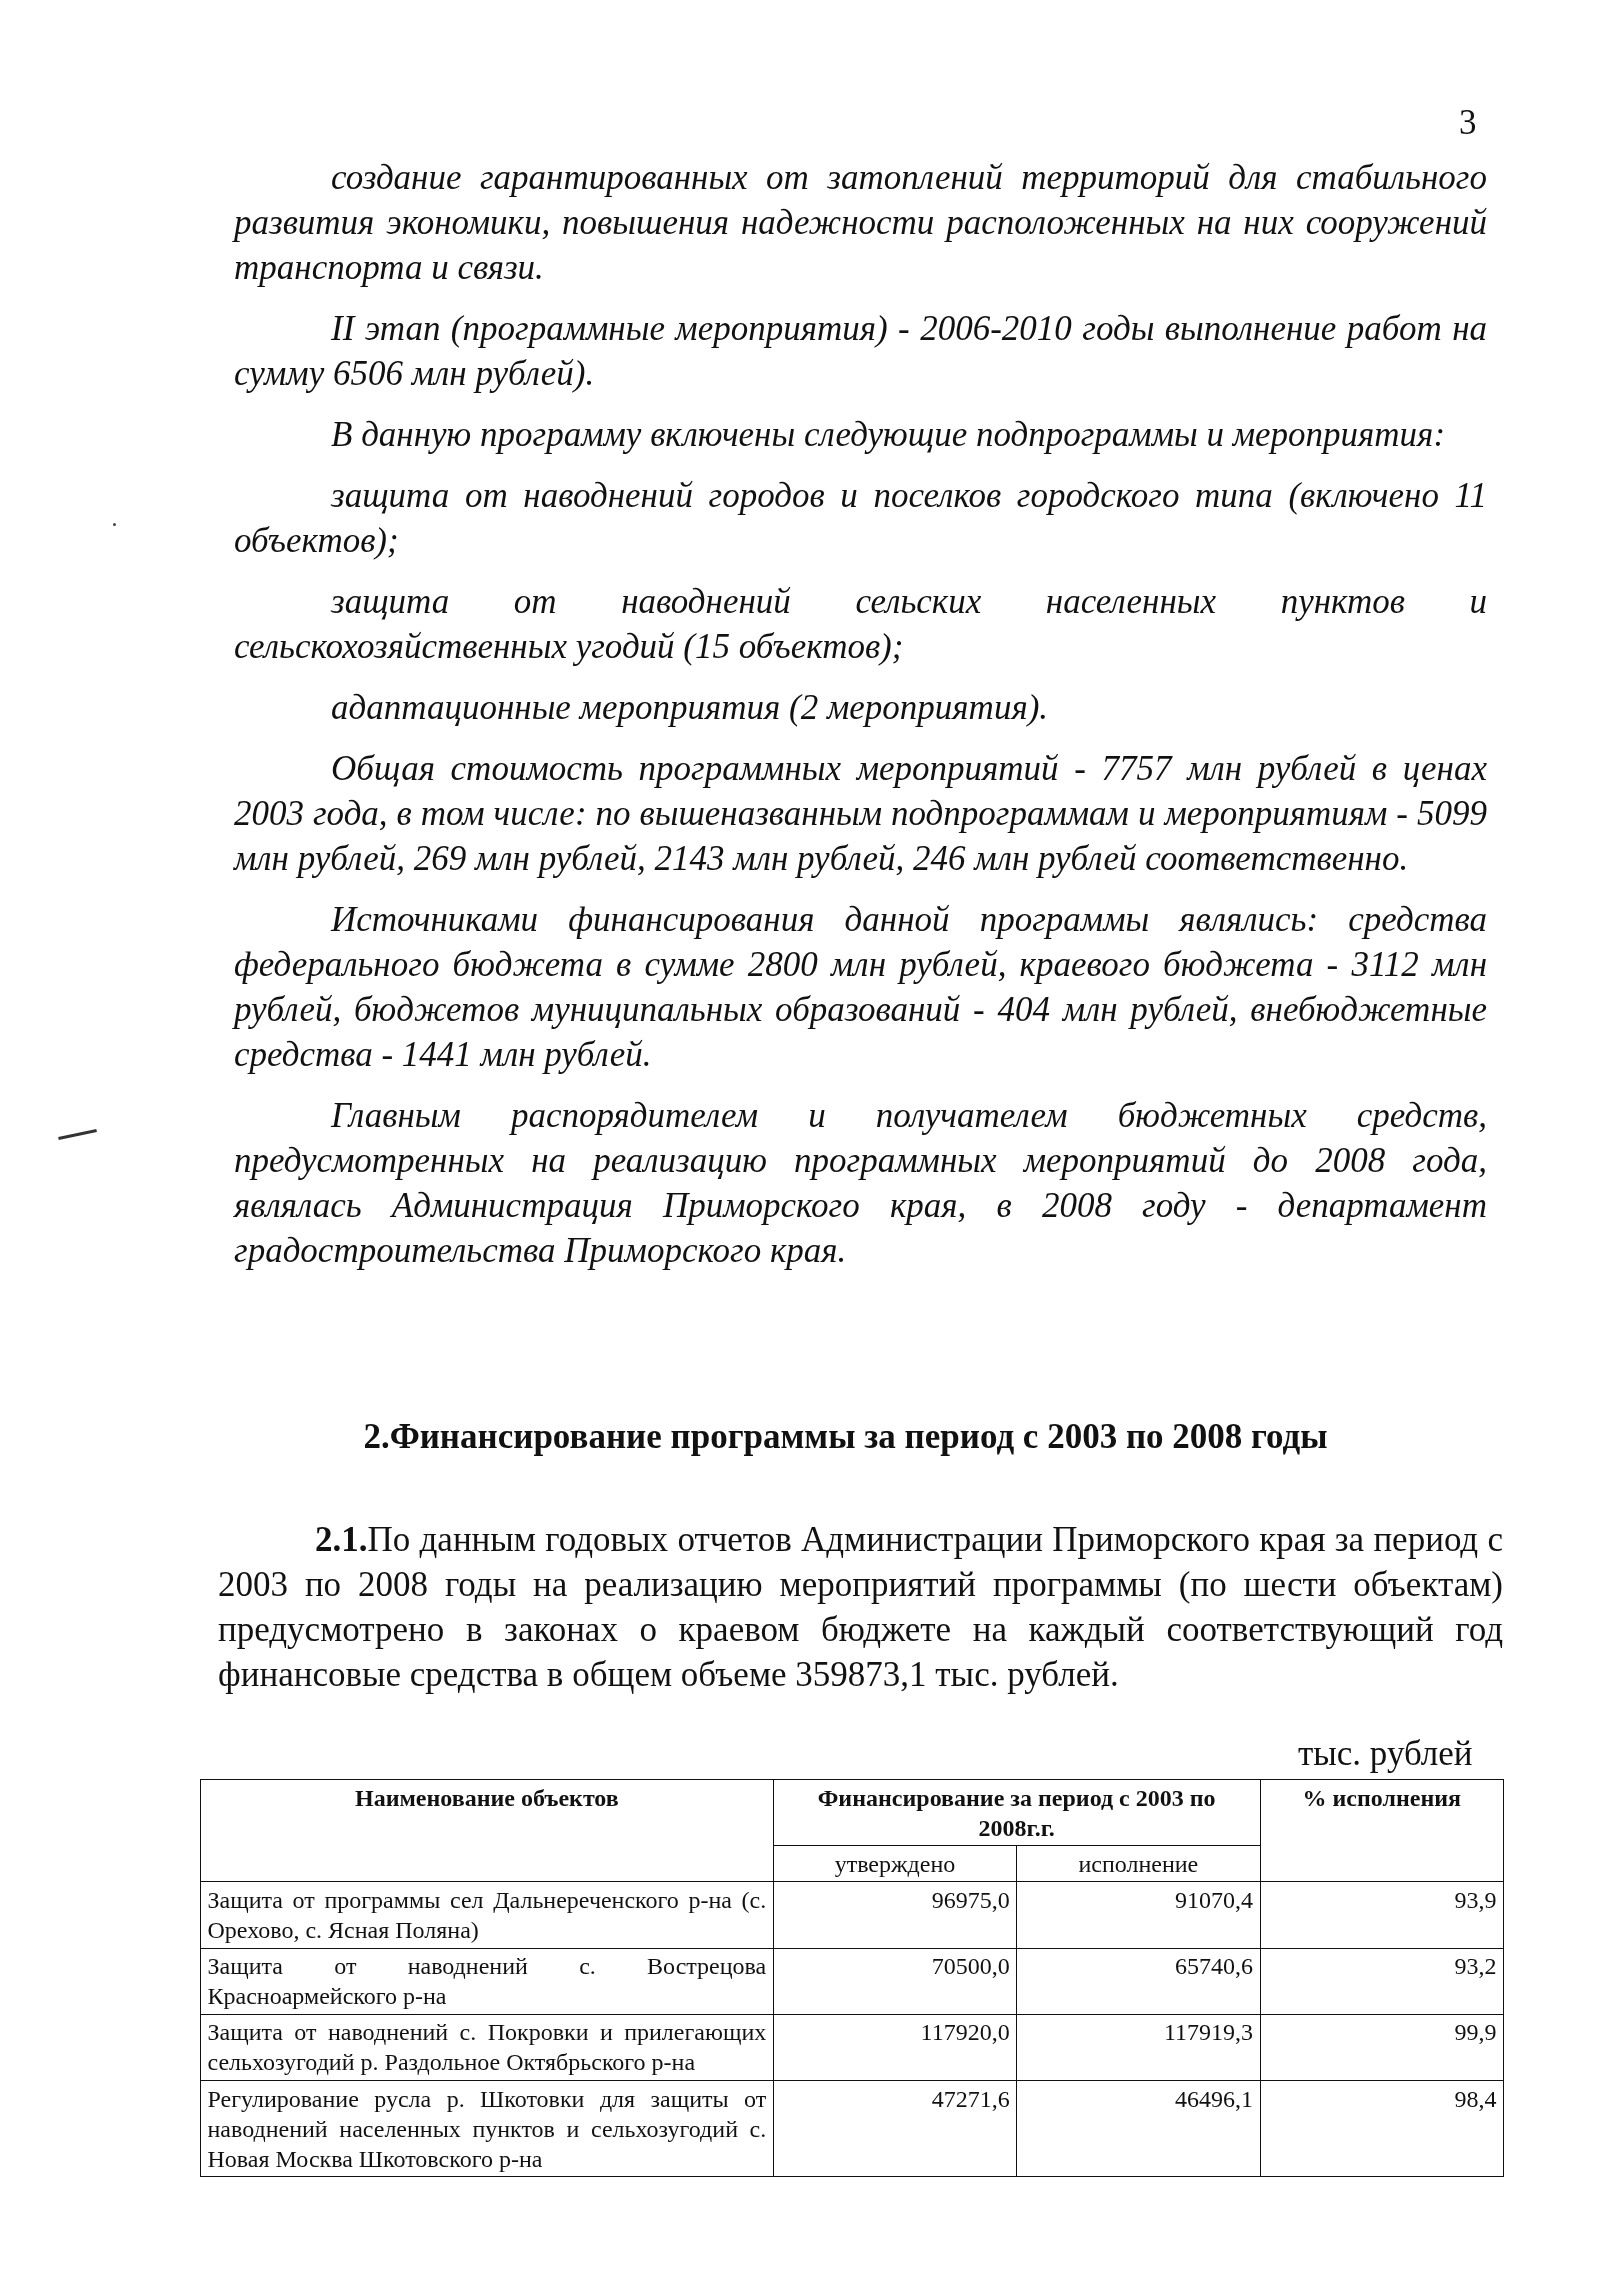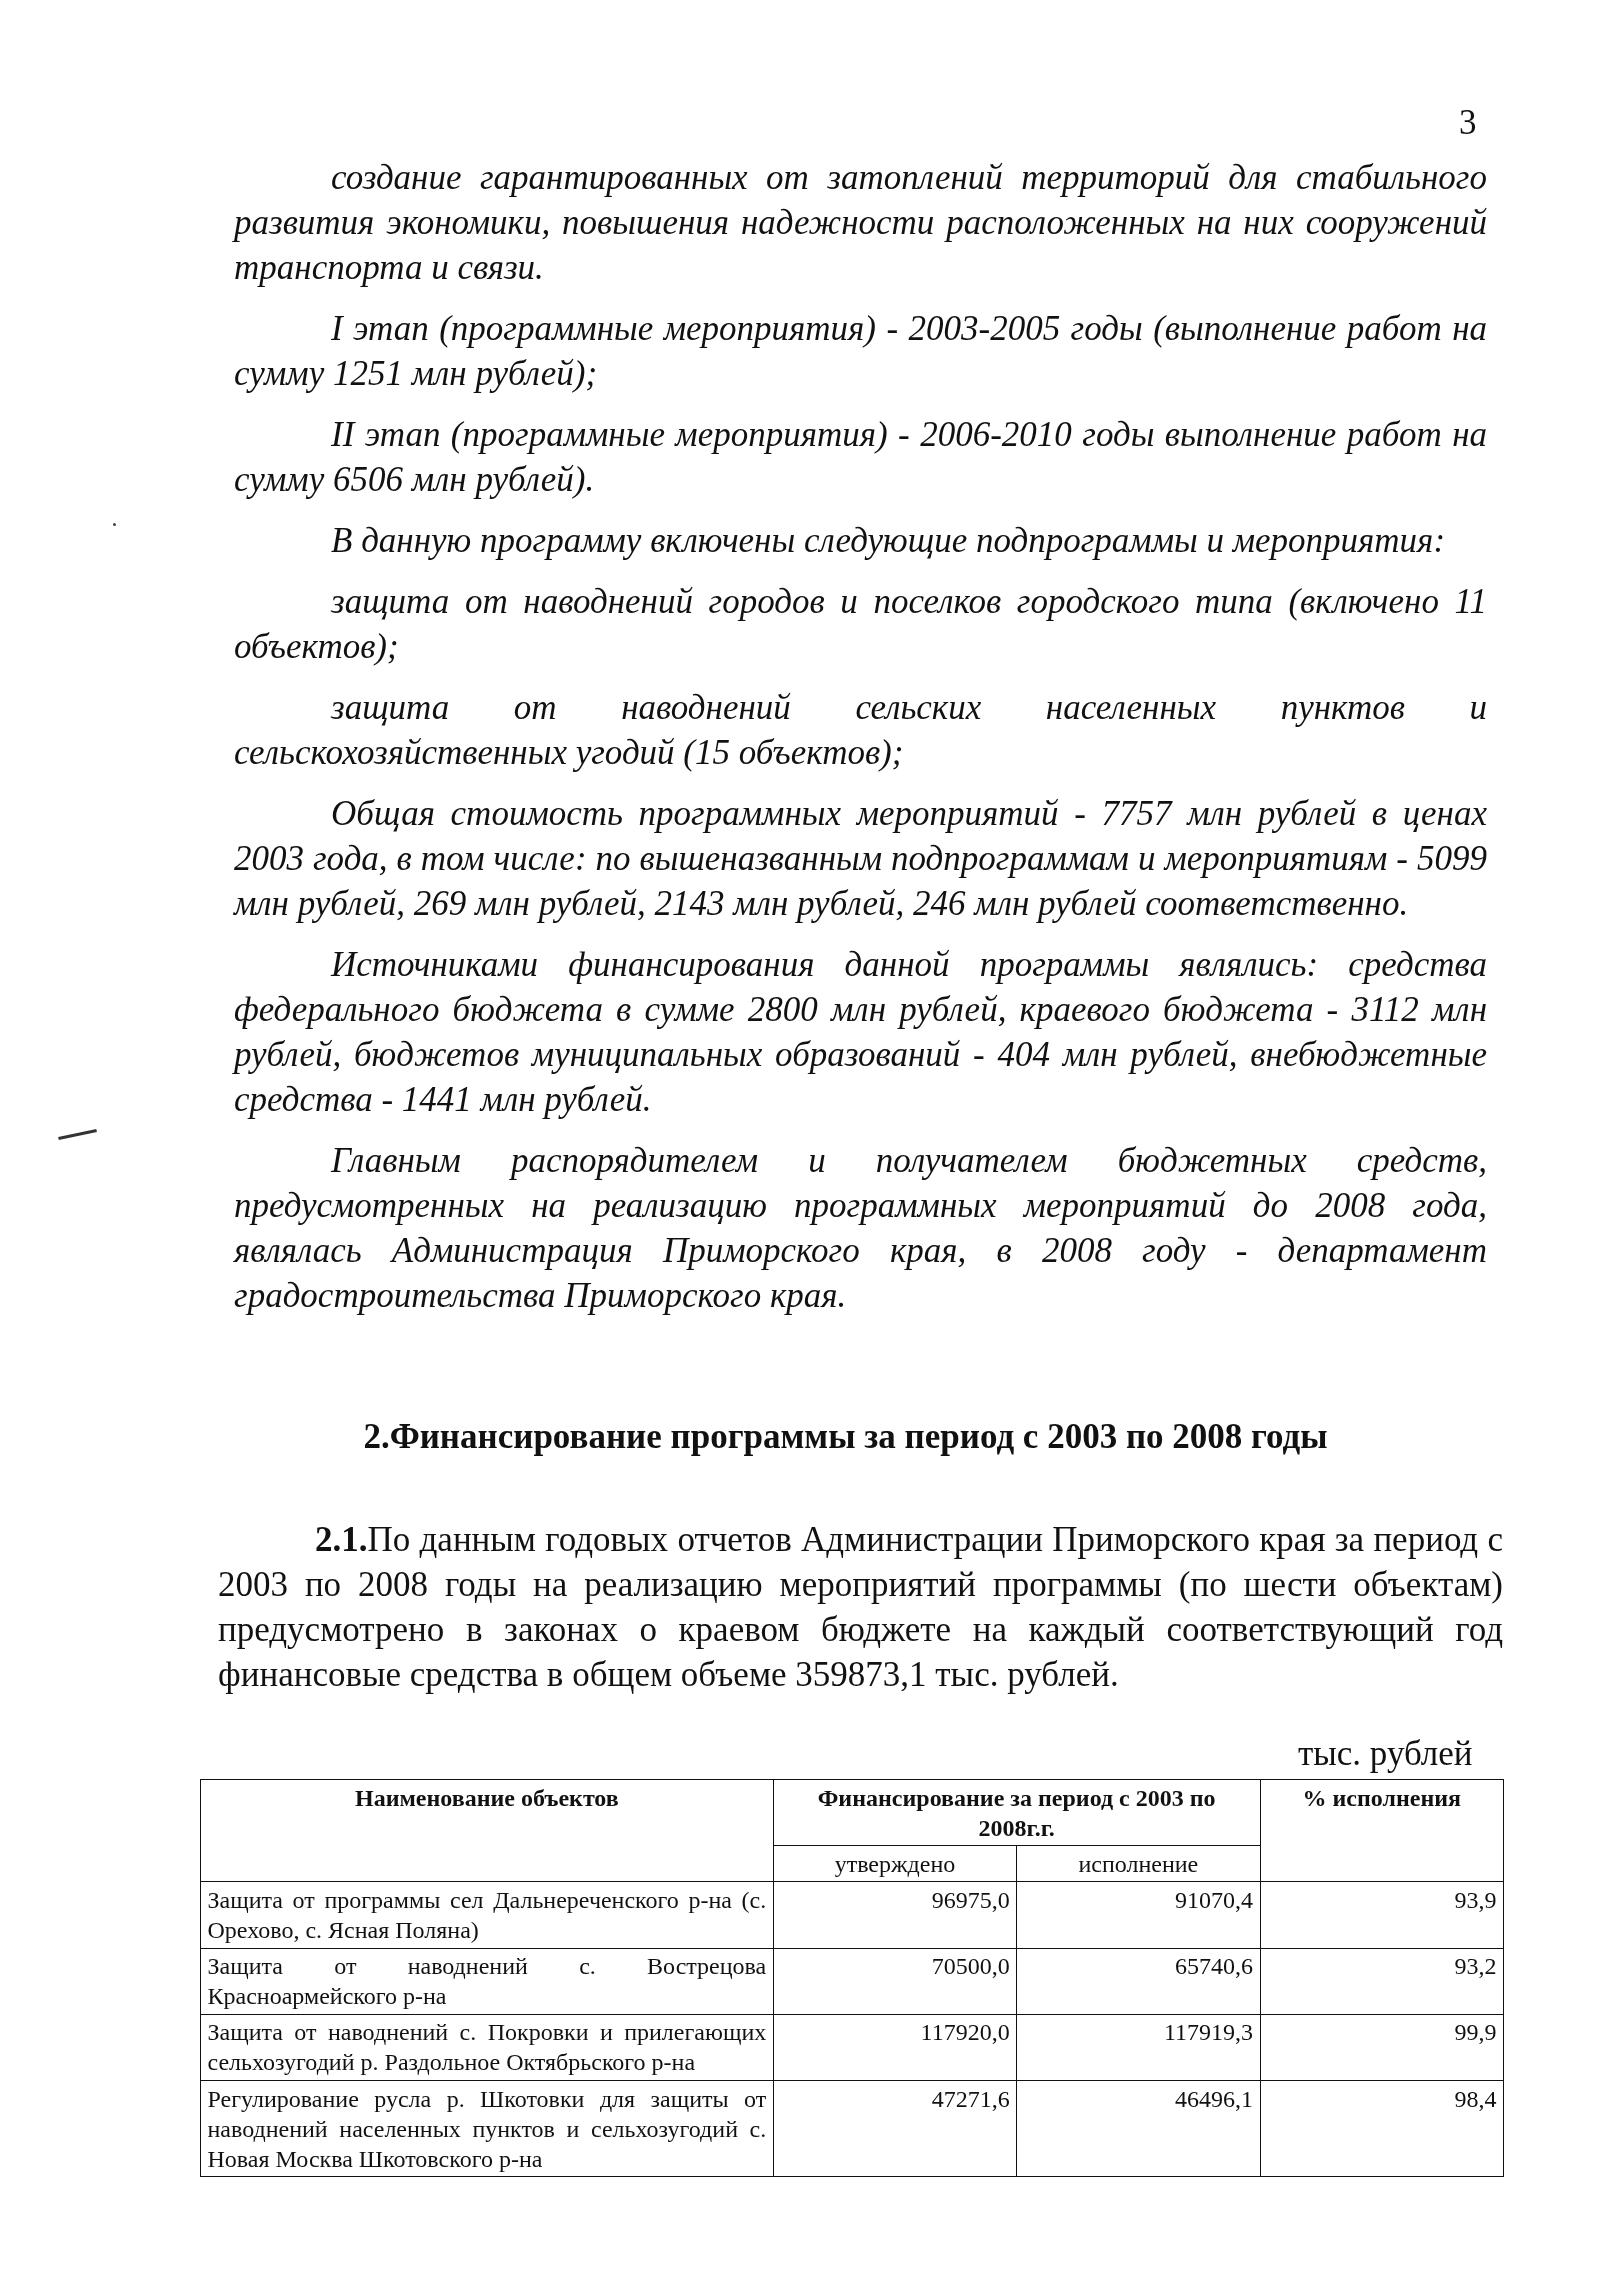--- a/index.html
+++ b/index.html
@@ -28,25 +28,25 @@
 </head>
 <body>
 
 <div class="dot"></div>
 <div class="mark"></div>
 
 <div class="page-num">3</div>
 
 <div class="body">
   <p class="noind" style="text-indent:97px">создание гарантированных от затоплений территорий для стабильного развития экономики, повышения надежности расположенных на них сооружений транспорта и связи.</p>
-  <p>I этап (программные мероприятия) - 2003-2005 годы (выполнение работ на сумму 1251 млн рублей);</p>
   <p>II этап (программные мероприятия) - 2006-2010 годы выполнение работ на сумму 6506 млн рублей).</p>
   <p>В данную программу включены следующие подпрограммы и мероприятия:</p>
   <p>защита от наводнений городов и поселков городского типа (включено 11 объектов);</p>
   <p>защита от наводнений сельских населенных пунктов и сельскохозяйственных угодий (15 объектов);</p>
+  <p>адаптационные мероприятия (2 мероприятия).</p>
   <p>Общая стоимость программных мероприятий - 7757 млн рублей в ценах 2003 года, в том числе: по вышеназванным подпрограммам и мероприятиям - 5099 млн рублей, 269 млн рублей, 2143 млн рублей, 246 млн рублей соответственно.</p>
   <p>Источниками финансирования данной программы являлись: средства федерального бюджета в сумме 2800 млн рублей, краевого бюджета - 3112 млн рублей, бюджетов муниципальных образований - 404 млн рублей, внебюджетные средства - 1441 млн рублей.</p>
   <p>Главным распорядителем и получателем бюджетных средств, предусмотренных на реализацию программных мероприятий до 2008 года, являлась Администрация Приморского края, в 2008 году - департамент градостроительства Приморского края.</p>
 </div>
 
 <div class="section-title">2.Финансирование программы за период с 2003 по 2008 годы</div>
 
 <div class="para21"><b>2.1.</b><span>По данным годовых отчетов Администрации Приморского края за период с 2003 по 2008 годы на реализацию мероприятий программы (по шести объектам) предусмотрено в законах о краевом бюджете на каждый соответствующий год финансовые средства в общем объеме 359873,1 тыс. рублей.</span></div>
 
 <div class="units">тыс. рублей</div>

